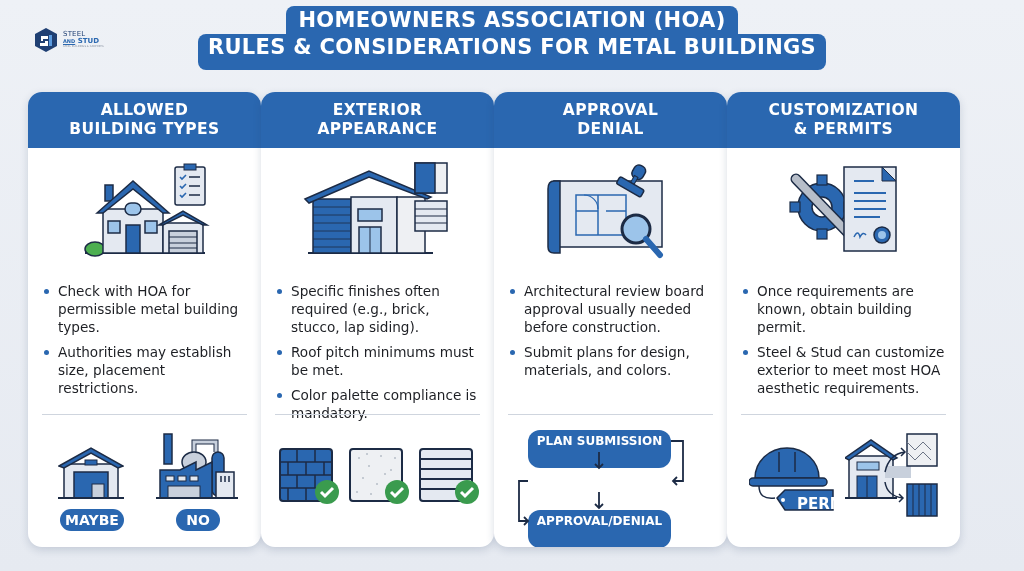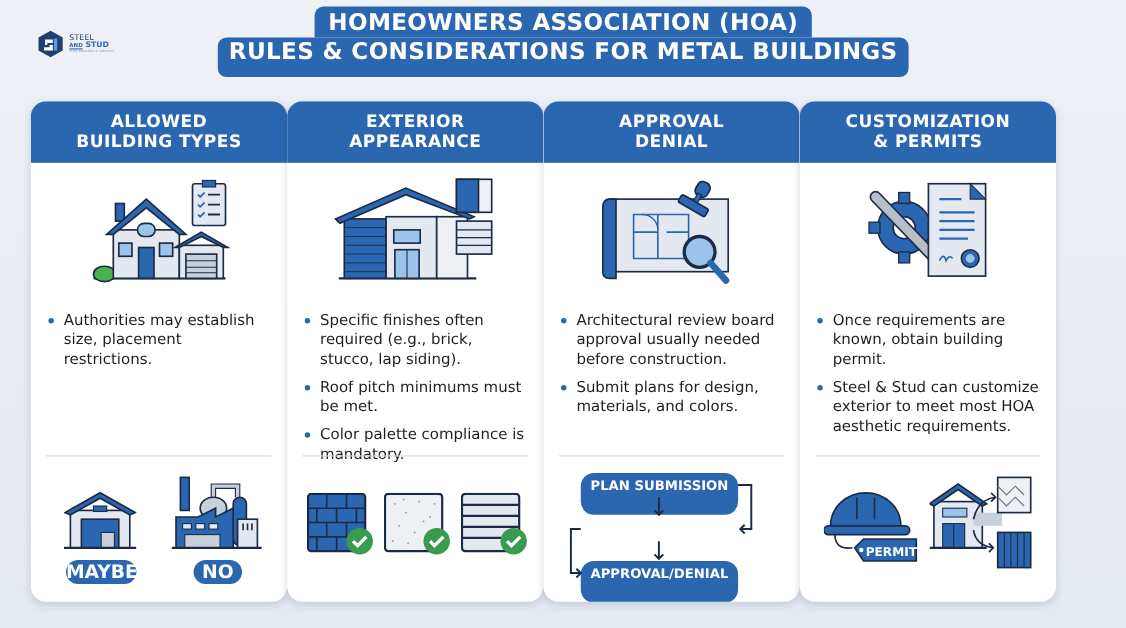--- a/index.html
+++ b/index.html
@@ -54,21 +54,21 @@
   }
   .bullets li::before {
     content: ""; position: absolute; left: 0; top: 7px; width: 5px; height: 5px;
     border-radius: 50%; background: #2a67b0;
   }
   .divider { position: absolute; left: 14px; right: 14px; top: 322px; height: 1px; background: #cfd5de; }
   .bottom { position: absolute; left: 0; right: 0; top: 330px; bottom: 0; }
 
   .pill {
     position: absolute; background: #2a67b0; color: #fff; font-weight: bold;
-    font-size: 17px; border-radius: 12px; text-align: center; line-height: 22px;
+    font-size: 14px; border-radius: 12px; text-align: center; line-height: 22px;
   }
   .flow-pill {
     position: absolute; background: #2a67b0; color: #fff; font-weight: bold;
     font-size: 12px; border-radius: 12px; text-align: center; line-height: 22px; height: 38px;
   }
 </style>
 </head>
 <body>
 
 <div class="logo">
@@ -113,20 +113,21 @@
         <line x1="94" y1="76" x2="122" y2="76" stroke="#1c2b45"></line>
           <line x1="94" y1="82" x2="122" y2="82" stroke="#1c2b45"></line>
           <line x1="94" y1="87" x2="122" y2="87" stroke="#1c2b45"></line>
         <rect x="100" y="6" width="30" height="38" rx="2" fill="#e4e9f1" stroke="#1c2b45" stroke-width="1.5"></rect>
         <rect x="109" y="3" width="12" height="6" fill="#2a67b0" stroke="#1c2b45"></rect>
         <path d="M105 16 l2 2 l4 -4 M105 25 l2 2 l4 -4 M105 34 l2 2 l4 -4" stroke="#2a67b0" stroke-width="1.6" fill="none"></path>
         <path d="M114 16 h11 M114 25 h11 M114 34 h11" stroke="#1c2b45" stroke-width="1.6"></path>
       </svg>
     </div>
     <ul class="bullets">
+      <li>Check with HOA for permissible metal building types.</li>
       <li>Authorities may establish size, placement restrictions.</li>
     </ul>
     <div class="divider"></div>
     <div class="bottom">
       <svg style="position:absolute;left:30px;top:22px" width="66" height="56" viewBox="0 0 66 56">
         <rect x="6" y="20" width="54" height="34" fill="#e4e9f1" stroke="#1c2b45" stroke-width="1.5"></rect>
         <polygon points="1,22 33,4 65,22 60,24 33,9 6,24" fill="#2a67b0" stroke="#1c2b45" stroke-width="1.5"></polygon>
         <rect x="27" y="16" width="12" height="5" fill="#2a67b0" stroke="#1c2b45"></rect>
         <rect x="16" y="28" width="34" height="26" fill="#2a67b0" stroke="#1c2b45" stroke-width="1.5"></rect>
         <rect x="34" y="40" width="12" height="14" fill="#c8d0dc" stroke="#1c2b45"></rect>
@@ -288,21 +289,21 @@
     <div class="divider"></div>
     <div class="bottom">
       <svg style="position:absolute;left:22px;top:16px" width="90" height="80" viewBox="0 0 90 80">
         <path d="M6 40 a32 30 0 0 1 64 0 z" fill="#2a67b0" stroke="#1c2b45" stroke-width="1.5"></path>
         <path d="M30 14 v20 M46 14 v20" stroke="#1c2b45" stroke-width="1.5"></path>
         <rect x="0" y="40" width="78" height="8" rx="4" fill="#2a67b0" stroke="#1c2b45" stroke-width="1.5"></rect>
         <path d="M10 48 q0 14 16 12" fill="none" stroke="#1c2b45" stroke-width="1.5"></path>
         <polygon points="28,60 36,52 84,52 84,72 36,72" fill="#2a67b0" stroke="#1c2b45" stroke-width="1.5"></polygon>
         <circle cx="34" cy="62" r="2" fill="#fff"></circle>
       </svg>
-      <div style="position:absolute;left:60px;top:73px;color:#fff;font-weight:bold;font-size:11px;">PERMIT</div>
+      <div style="position:absolute;left:70px;top:73px;color:#fff;font-weight:bold;font-size:15px;">PERMIT</div>
       <svg style="position:absolute;left:118px;top:10px" width="96" height="86" viewBox="0 0 96 86">
         <rect x="4" y="24" width="44" height="42" fill="#e4e9f1" stroke="#1c2b45" stroke-width="1.5"></rect>
         <polygon points="0,26 26,8 52,26 48,28 26,13 4,28" fill="#2a67b0" stroke="#1c2b45" stroke-width="1.5"></polygon>
         <rect x="12" y="30" width="22" height="8" fill="#9cc4ea" stroke="#1c2b45"></rect>
         <rect x="12" y="44" width="20" height="22" fill="#2a67b0" stroke="#1c2b45"></rect>
         <line x1="22" y1="44" x2="22" y2="66" stroke="#1c2b45"></line>
         <rect x="40" y="34" width="26" height="12" fill="#c8d0dc"></rect>
         <rect x="62" y="2" width="30" height="32" fill="#eef0f3" stroke="#1c2b45" stroke-width="1.5"></rect>
         <path d="M62 10 l8 8 l8 -8 l8 8 M62 20 l8 8 l8 -8 l8 8" stroke="#6b7485" fill="none"></path>
         <rect x="62" y="52" width="30" height="32" fill="#2a67b0" stroke="#1c2b45" stroke-width="1.5"></rect>

